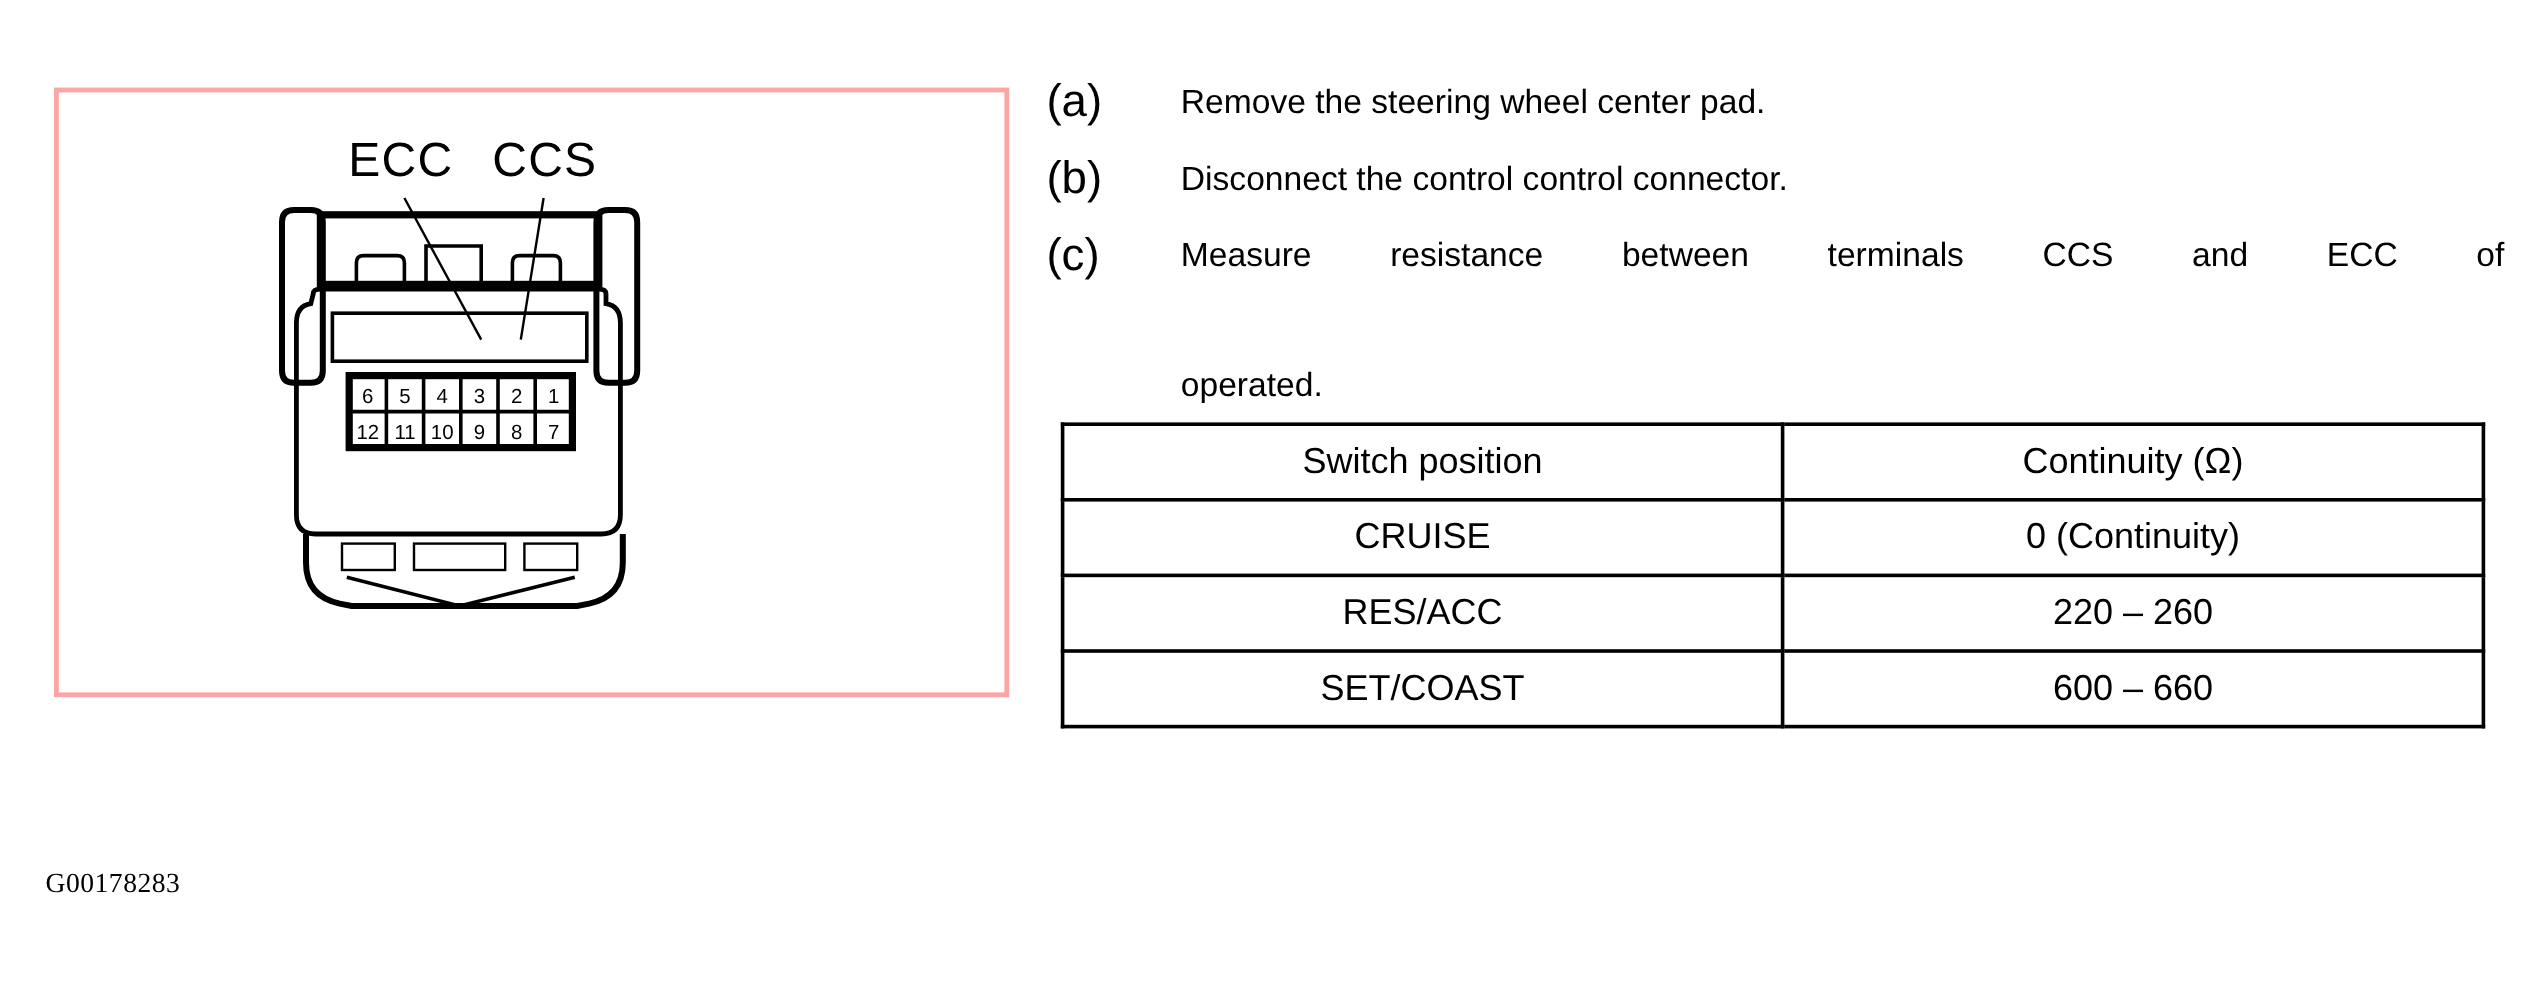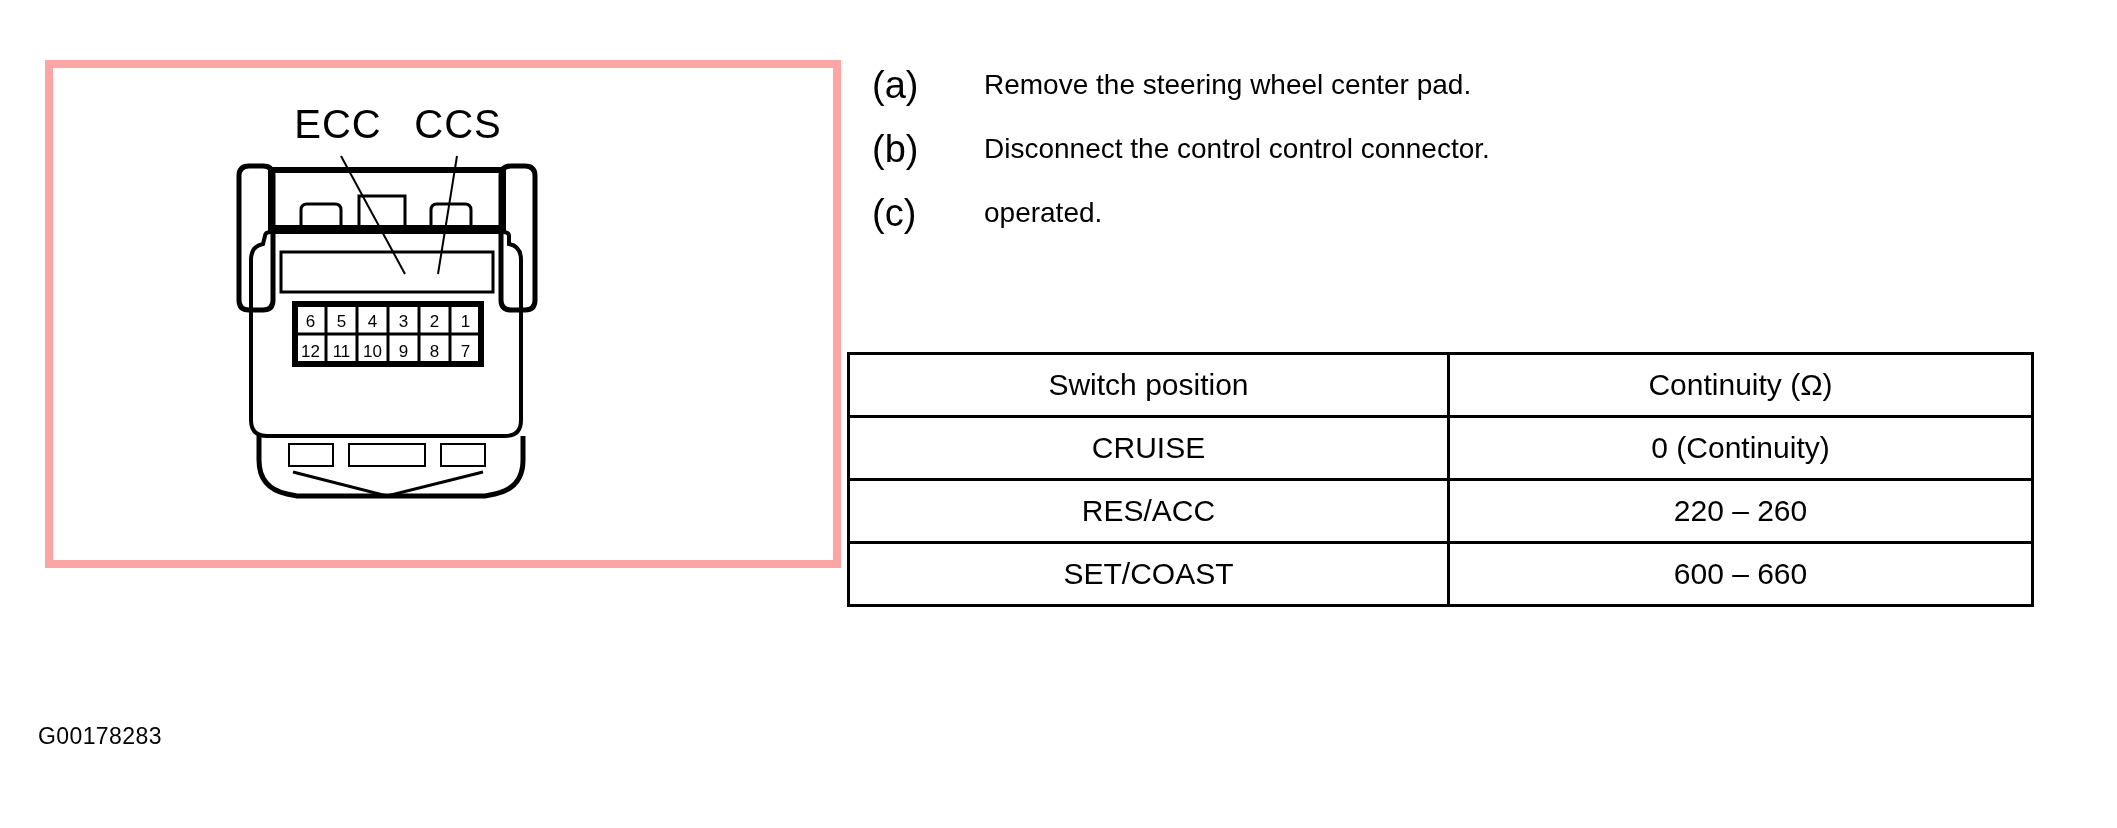--- a/index.html
+++ b/index.html
@@ -13,39 +13,39 @@
     font-family: "Liberation Sans", sans-serif;
     color: #000000;
     position: relative;
     overflow: hidden;
   }
 
   
   #figure-panel {
     position: absolute;
     left: 45px;
-    top: 60px;
+    top: 73px;
     width: 796px;
     height: 508px;
-    border: 8px solid #fca5a5;
+    border: 4px solid #fca5a5;
     box-sizing: border-box;
     background: #fff;
   }
   #connector-svg {
     position: absolute;
     left: 0;
     top: 0;
   }
   #figure-id {
     position: absolute;
     left: 38px;
     top: 723px;
     font-size: 23px;
     letter-spacing: 0.4px;
-    font-family: Liberation Sans, sans-serif;
+    font-family: Liberation Serif, serif;
   }
 
   
   #instructions {
     position: absolute;
     left: 872px;
     top: 58px;
     width: 1215px;
   }
   .instr-row {
@@ -76,21 +76,21 @@
     display: inline-block;
     width: 100%;
   }
   .instr-last-line {
     text-align: left;
   }
 
   
   #resistance-table {
     position: absolute;
-    left: 847px;
+    left: 884px;
     top: 352px;
     width: 1184px;
     border-collapse: collapse;
     table-layout: fixed;
     background: #fff;
   }
   #resistance-table td,
   #resistance-table th {
     border: 3px solid #000;
     height: 60px;
@@ -192,20 +192,21 @@
   </div>
 
   <div class="instr-row">
     <div class="instr-marker">(b)</div>
     <div class="instr-text">Disconnect the control control connector.</div>
   </div>
 
   <div class="instr-row">
     <div class="instr-marker">(c)</div>
     <div style="flex:1 1 auto;">
+      <div class="instr-text justified">Measure resistance between terminals CCS and ECC of</div>
       <div class="instr-text instr-last-line">operated.</div>
     </div>
   </div>
 
 </div>
 
 <table id="resistance-table">
   <colgroup>
     <col class="c-pos">
     <col class="c-res">

